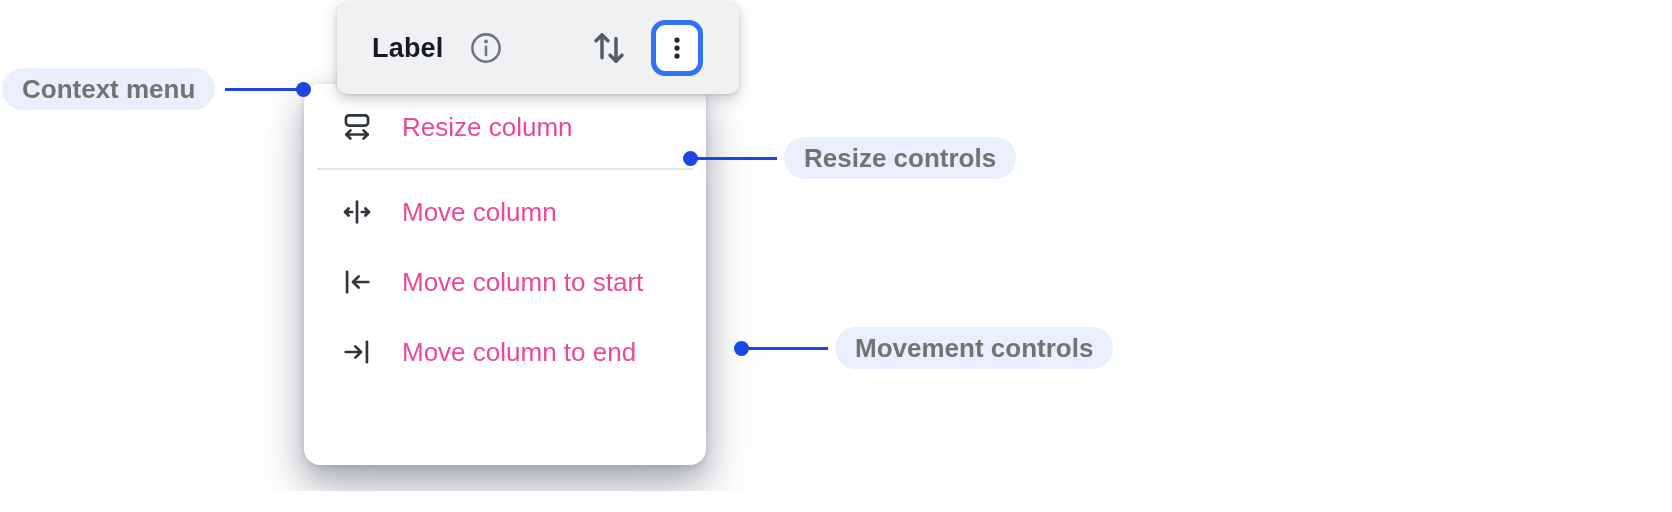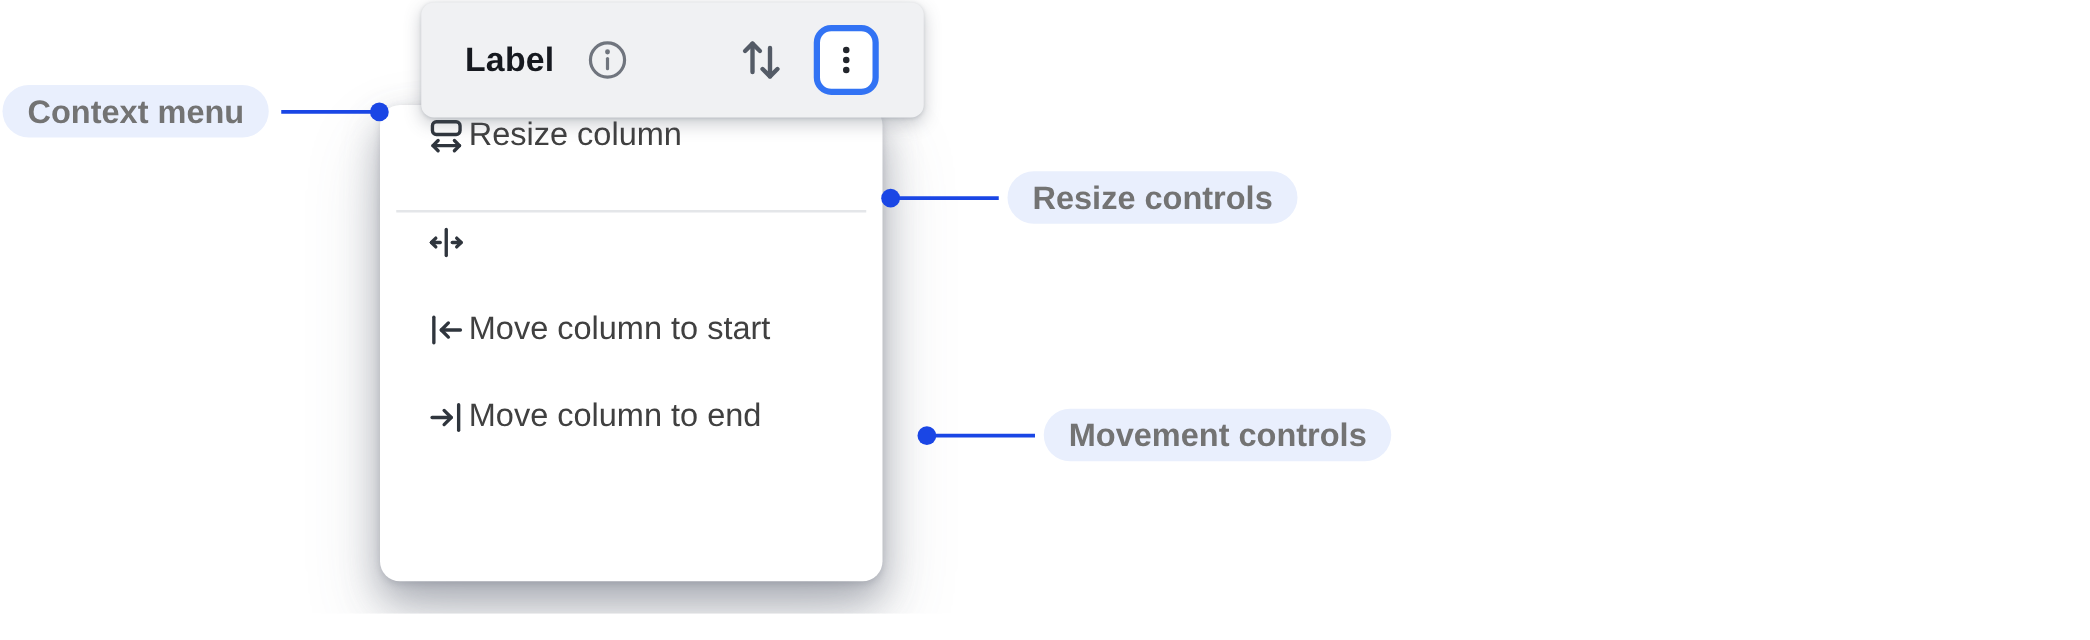--- a/index.html
+++ b/index.html
@@ -26,38 +26,38 @@
     color:#23262C;padding:0;cursor:pointer;
   }
 
   
   .menu{
     position:absolute;left:304px;top:84px;width:402px;height:381px;box-sizing:border-box;
     background:#fff;border-radius:16px;z-index:1;padding:8px 0;
     box-shadow:0 14px 30px rgba(88,94,110,.42), 0 30px 60px rgba(88,94,110,.22), 0 2px 6px rgba(88,94,110,.20);
   }
   .menu-item{
-    height:70px;display:flex;gap:1px;
-    padding:0 14px 0 36px;font-size:26px;color:#404040;cursor:pointer;
+    height:70px;display:flex;align-items:center;gap:28px;
+    padding:0 14px 0 36px;font-size:26px;color:#ec4899;cursor:pointer;
   }
   .menu-item .mi-icon{display:flex;color:#2F353D;}
   .menu-divider{height:2px;background:#E4E6E9;margin:6px 13px 7px;}
 
   
   .callout{position:absolute;display:flex;align-items:center;z-index:3;}
   .pill{
     height:42px;display:flex;align-items:center;padding:0 20px;border-radius:21px;
     background:#E9EFFD;color:#737373;font-size:26px;font-weight:700;white-space:nowrap;
   }
   .lead{height:3px;background:#1A46E5;}
   .dot{width:15px;height:15px;border-radius:50%;background:#1A46E5;flex:none;}
   .co-context{left:2px;top:68px;}
   .co-context .lead{width:72px;margin-left:10px;}
   .co-context .dot{margin-left:-1px;}
-  .co-resize{left:705px;top:137px;text-align:right;}
+  .co-resize{left:683px;top:137px;text-align:right;}
   .co-move{left:706px;top:327px;padding-left:28px;}
   .co-right .lead{width:80px;margin-left:-1px;}
   .co-right .pill{margin-left:7px;}
 
   svg{display:block;}
 </style>
 </head>
 <body>
 
 <div class="stage">
@@ -111,20 +111,21 @@
     <div class="menu-item">
       <span class="mi-icon">
         <svg width="34" height="34" viewBox="0 0 24 24" fill="none" stroke="currentColor" stroke-width="1.9" stroke-linecap="round" stroke-linejoin="round">
           <line x1="12" y1="4.6" x2="12" y2="19.4"></line>
           <path d="M8.6 12 H3.6"></path>
           <path d="M6.1 9.5 L3.6 12 L6.1 14.5"></path>
           <path d="M15.4 12 H20.4"></path>
           <path d="M17.9 9.5 L20.4 12 L17.9 14.5"></path>
         </svg>
       </span>
+      <span>Move column</span>
     </div>
 
     <div class="menu-item">
       <span class="mi-icon">
         <svg width="34" height="34" viewBox="0 0 24 24" fill="none" stroke="currentColor" stroke-width="1.9" stroke-linecap="round" stroke-linejoin="round">
           <line x1="5" y1="4.8" x2="5" y2="19.2"></line>
           <path d="M20 12 H9.2"></path>
           <path d="M13.2 8 L9.2 12 L13.2 16"></path>
         </svg>
       </span>

